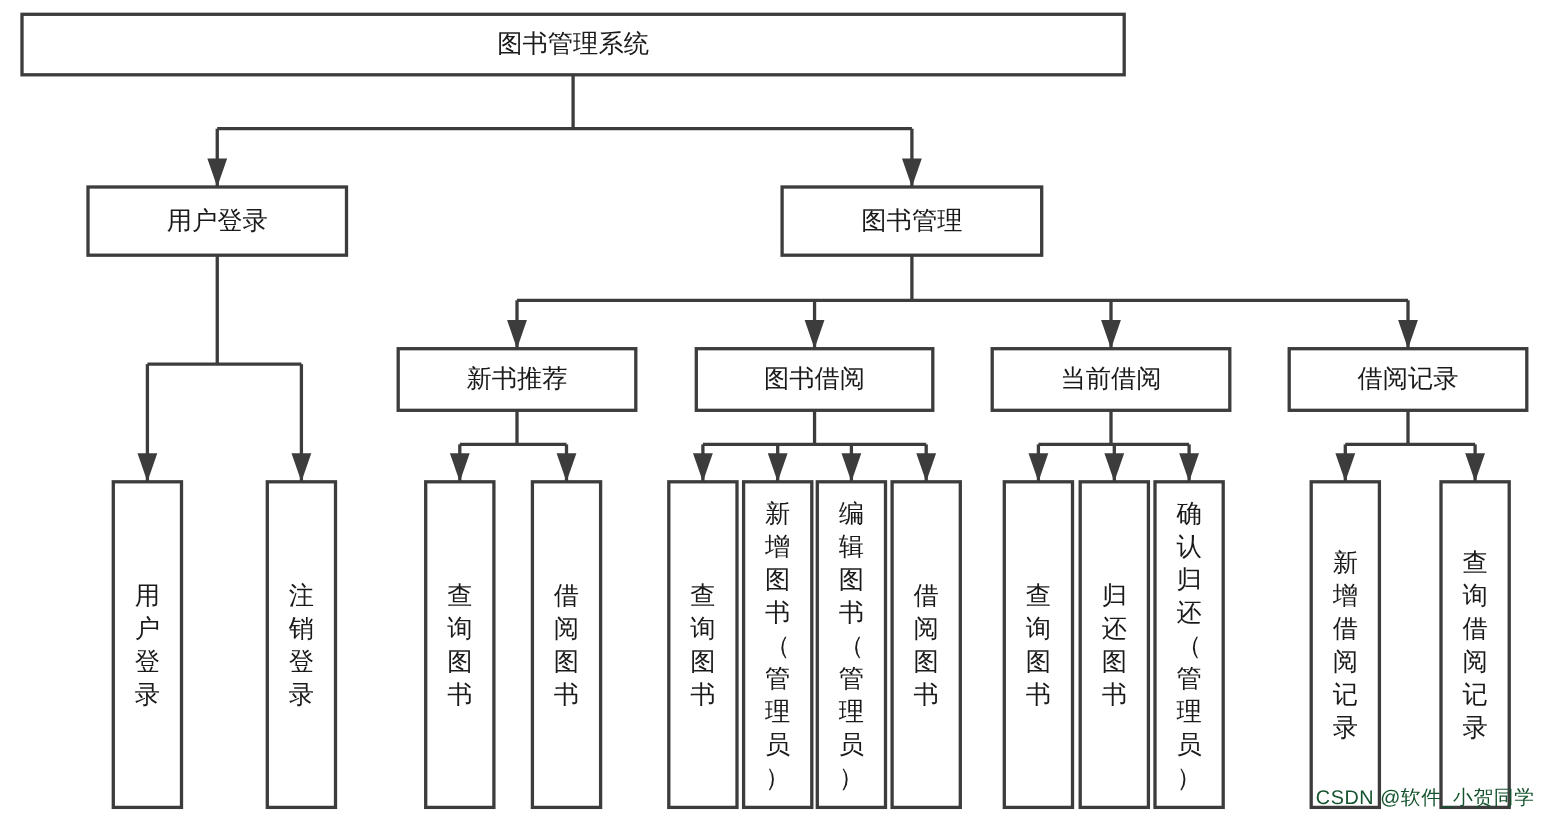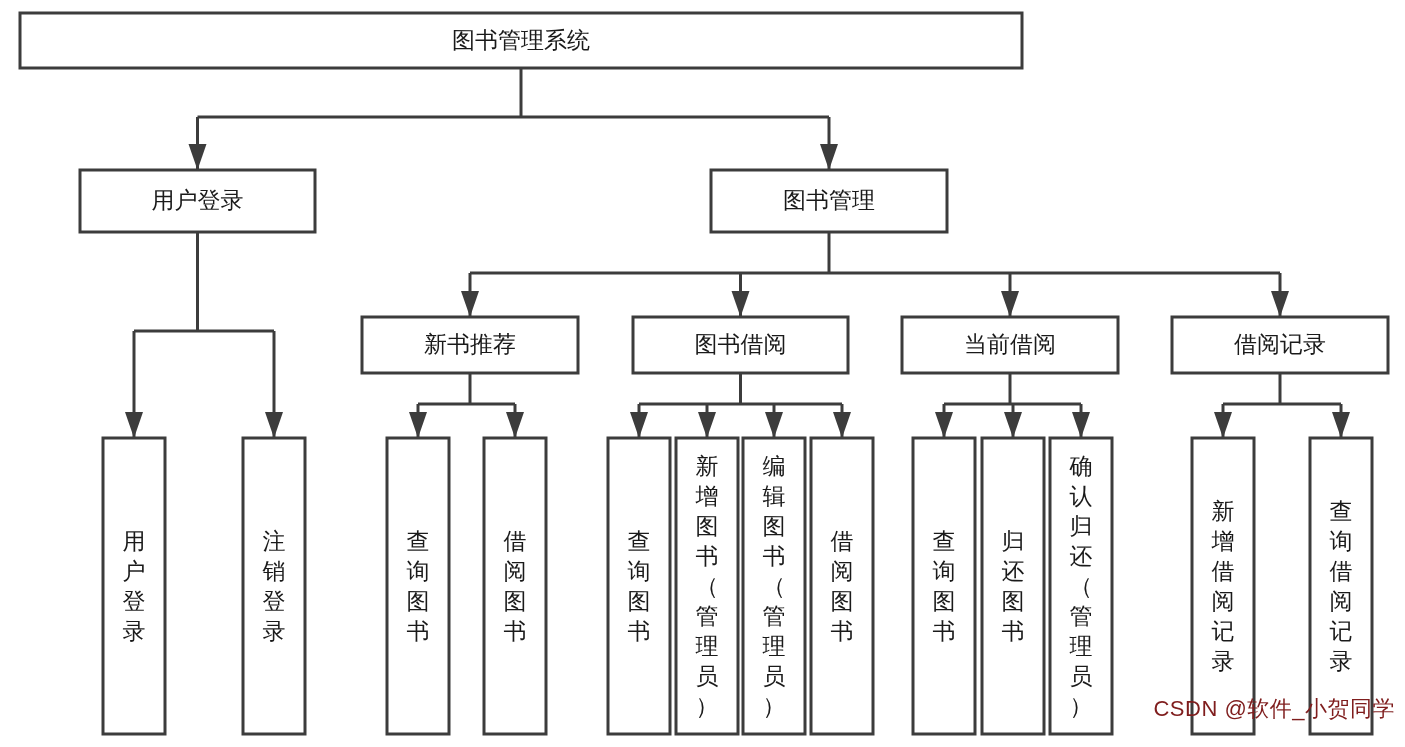--- a/index.html
+++ b/index.html
@@ -53,24 +53,24 @@
   }
   .node-label-vertical {
     fill: #1a1a1a;
     font-family: "Liberation Sans", "DejaVu Sans", sans-serif;
     font-size: 23px;
     text-anchor: middle;
   }
   .watermark-text {
     position: absolute;
     right: 10px;
-    bottom: 23px;
-    font-family: "Liberation Sans", "DejaVu Sans", sans-serif;
-    font-size: 22px;
-    color: #7f1d1d;
+    bottom: 10px;
+    font-family: "Liberation Sans", "DejaVu Sans", sans-serif;
+    font-size: 18px;
+    color: #14532d;
     letter-spacing: 0.5px;
     white-space: nowrap;
     user-select: none;
   }
 </style>
 </head>
 <body>
 
 <div id="diagram-root">
   <svg class="diagram-canvas" id="diagram-canvas" viewBox="0 0 1405 747" xmlns="http://www.w3.org/2000/svg">

